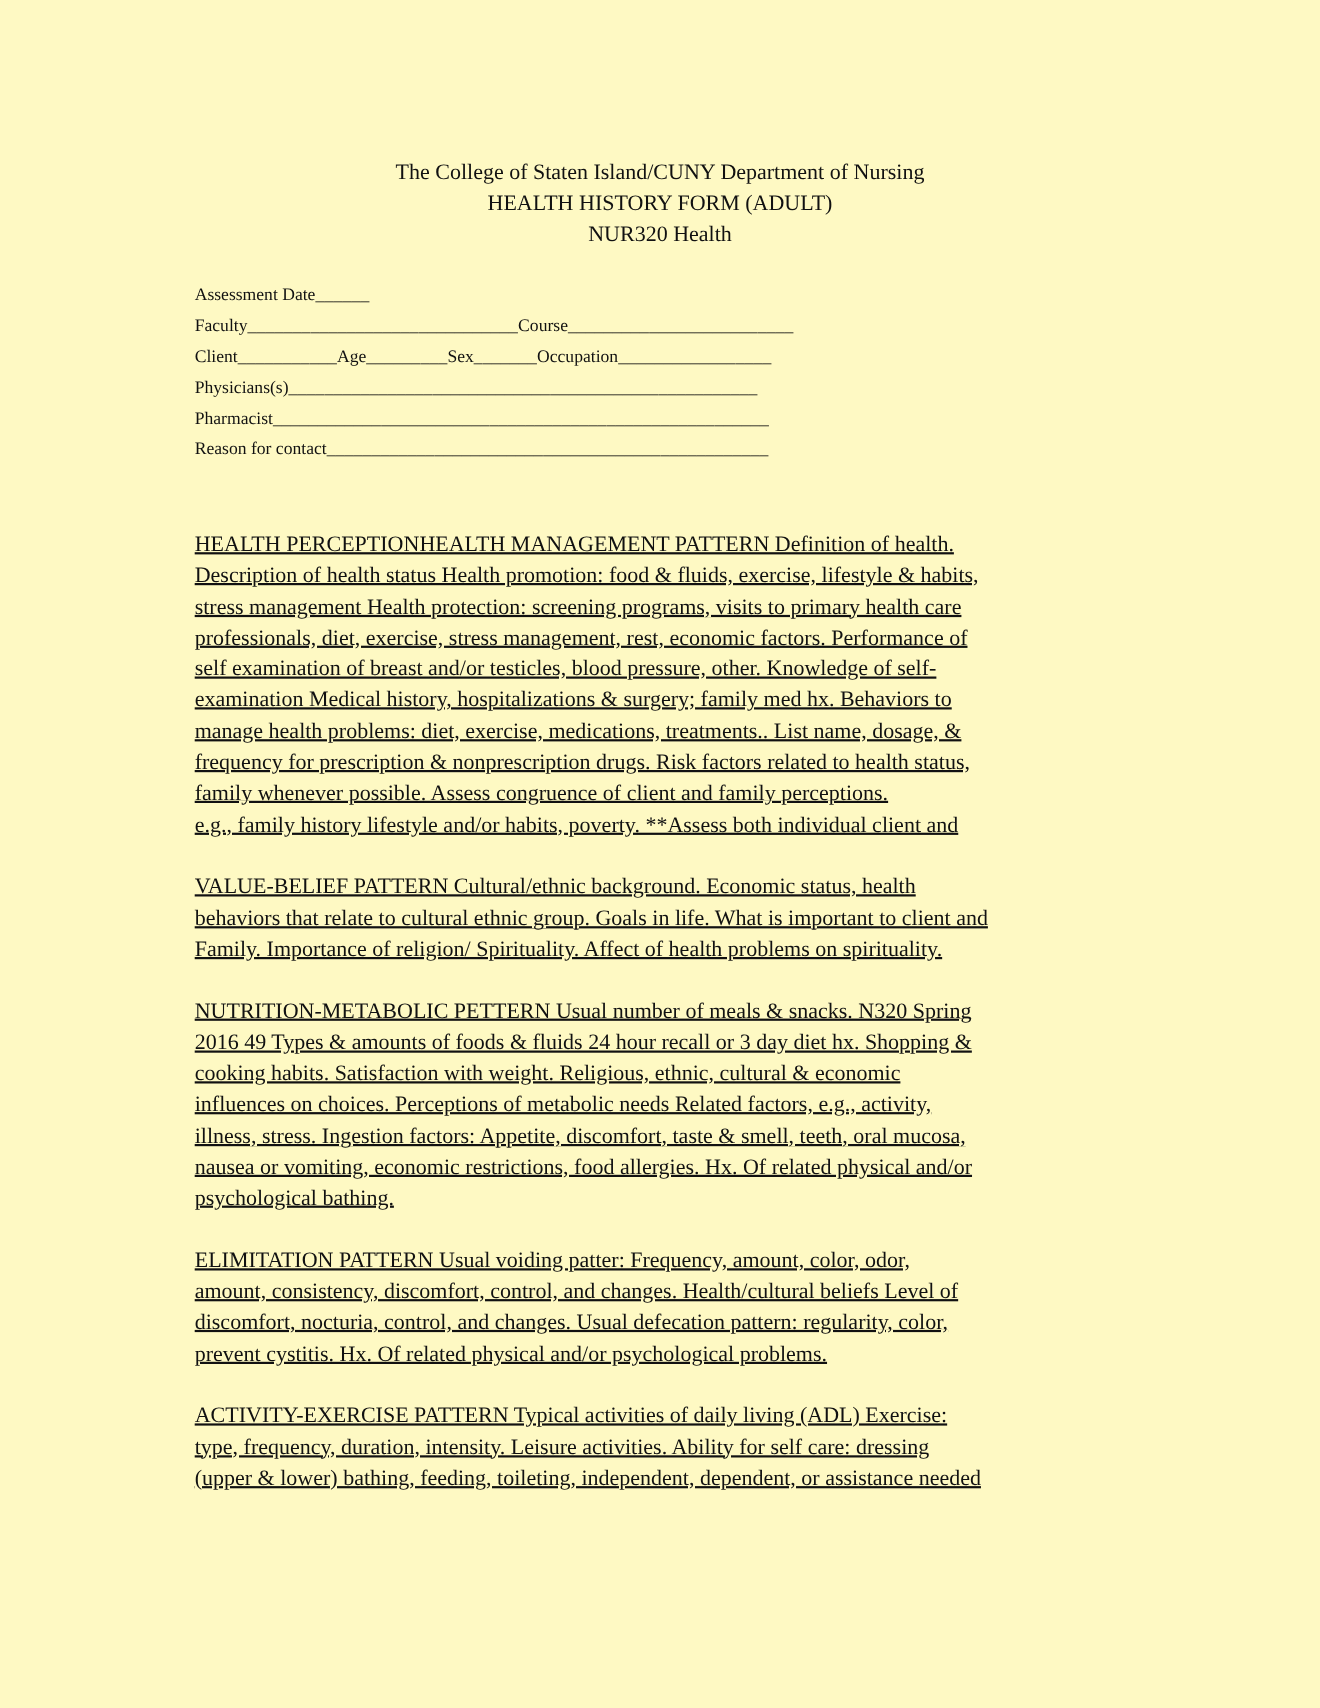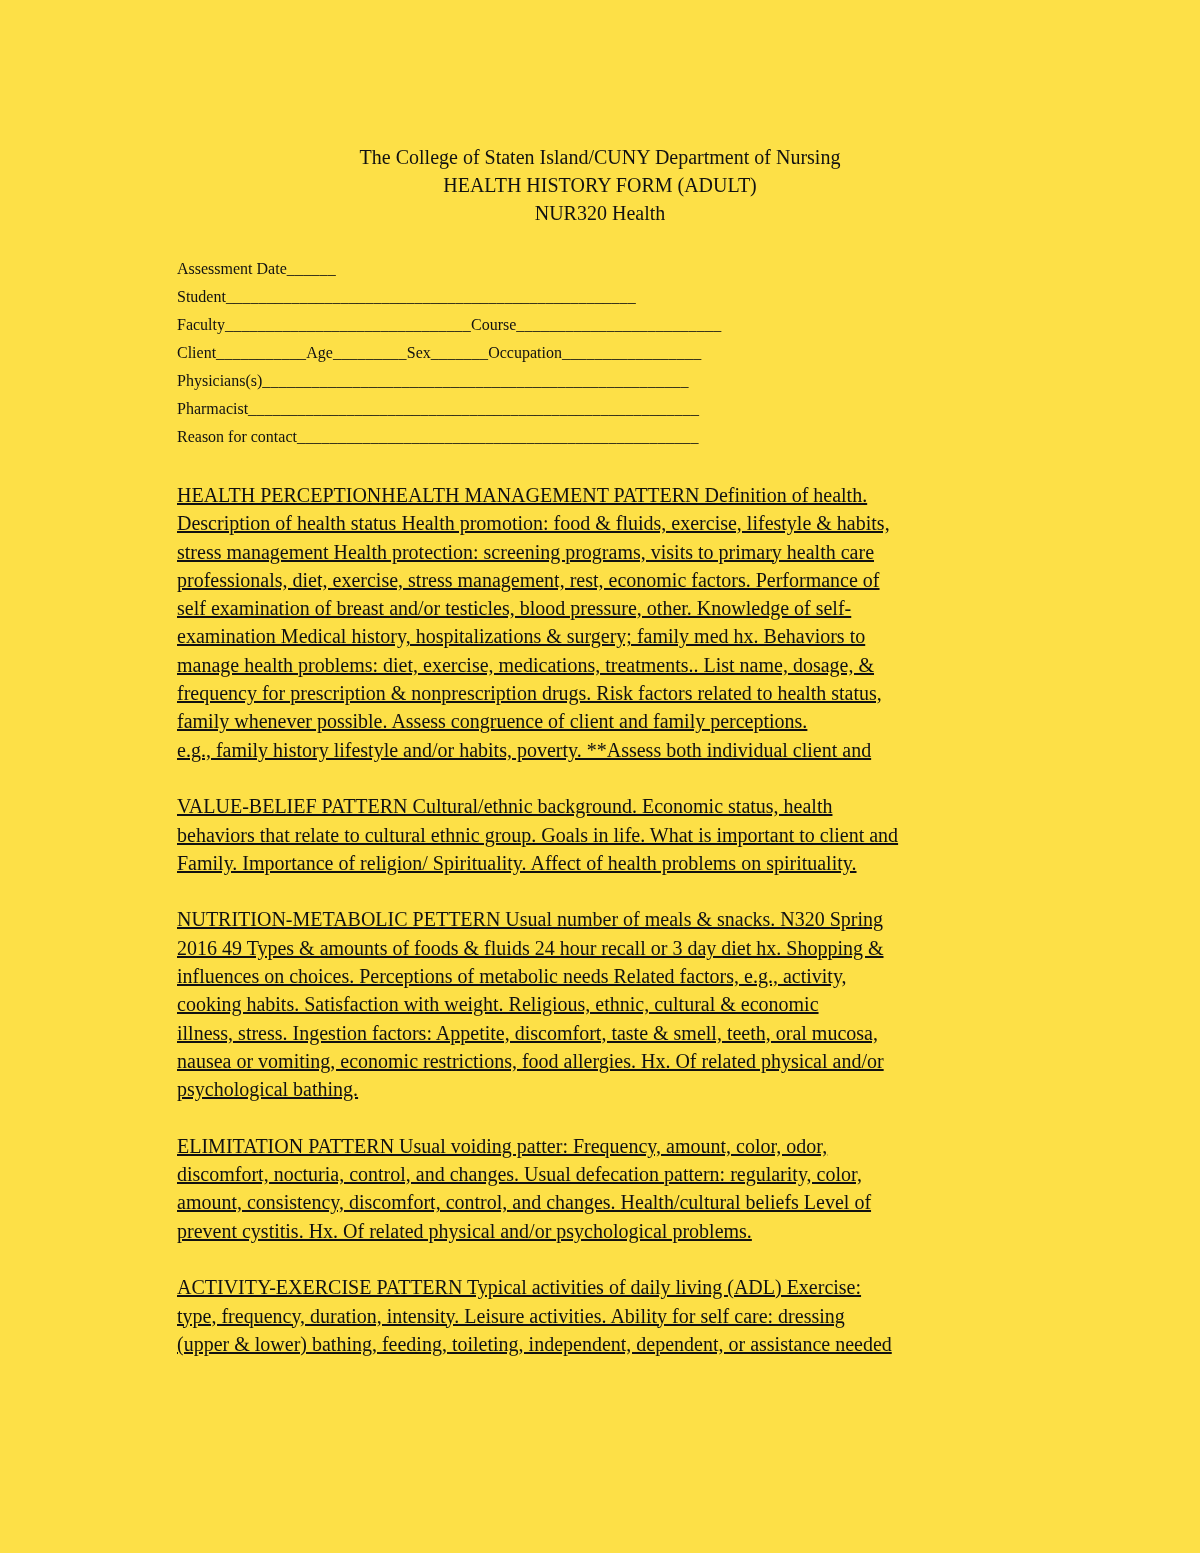--- a/index.html
+++ b/index.html
@@ -1,18 +1,18 @@
 <!DOCTYPE html>
 <html><head>
 <meta charset="utf-8">
 <style>
   html, body { margin: 0; padding: 0; background: #ffffff; }
   body { width: 1200px; height: 1553px; position: relative; overflow: hidden;
          font-family: "Liberation Serif", "DejaVu Serif", serif; color: #111111; }
-  .page { position: absolute; left: 0; top: 0; width: 1200px; height: 1553px; background: #fde047; }
+  .page { position: absolute; left: 0; top: 0; width: 1200px; height: 1553px; background: #fef9c3; }
   .header { position: absolute; top: 143px; left: 0; width: 1200px; text-align: center;
             font-size: 20px; line-height: 28px; }
   .header div { white-space: nowrap; }
   .fields { position: absolute; top: 255px; left: 177px; width: 850px; font-size: 16px; line-height: 28px; }
   .row { white-space: nowrap; display: block; height: 28px; }
   .blank { letter-spacing: 0.2px; }
   .sections { position: absolute; left: 177px; top: 481px; width: 860px; font-size: 20px; line-height: 28.3px; }
   .section { margin: 0 0 28.3px 0; }
   .section p { margin: 0; }
   .section .line { display: block; white-space: nowrap; text-decoration: underline; }
@@ -24,23 +24,20 @@
 
   <div class="header">
     <div>The College of Staten Island/CUNY Department of Nursing</div>
     <div>HEALTH HISTORY FORM (ADULT)</div>
     <div>NUR320 Health</div>
   </div>
 
   <div class="fields">
     <div class="row">
       <span>Assessment Date</span><span class="blank">______</span>
-    </div>
-    <div class="row">
-      <span>Student</span><span class="blank">__________________________________________________</span>
     </div>
     <div class="row">
       <span>Faculty</span><span class="blank">______________________________</span><span>Course</span><span class="blank">_________________________</span>
     </div>
     <div class="row">
       <span>Client</span><span class="blank">___________</span><span>Age</span><span class="blank">_________</span><span>Sex</span><span class="blank">_______</span><span>Occupation</span><span class="blank">_________________</span>
     </div>
     <div class="row">
       <span>Physicians(s)</span><span class="blank">____________________________________________________</span>
     </div>
@@ -73,33 +70,33 @@
         <span class="line">VALUE-BELIEF PATTERN Cultural/ethnic background. Economic status, health</span>
         <span class="line">behaviors that relate to cultural ethnic group. Goals in life. What is important to client and</span>
         <span class="line">Family. Importance of religion/ Spirituality. Affect of health problems on spirituality.</span>
       </p>
     </div>
 
     <div class="section">
       <p>
         <span class="line">NUTRITION-METABOLIC PETTERN Usual number of meals &amp; snacks. N320 Spring</span>
         <span class="line">2016 49 Types &amp; amounts of foods &amp; fluids 24 hour recall or 3 day diet hx. Shopping &amp;</span>
+        <span class="line">cooking habits. Satisfaction with weight. Religious, ethnic, cultural &amp; economic</span>
         <span class="line">influences on choices. Perceptions of metabolic needs Related factors, e.g., activity,</span>
-        <span class="line">cooking habits. Satisfaction with weight. Religious, ethnic, cultural &amp; economic</span>
         <span class="line">illness, stress. Ingestion factors: Appetite, discomfort, taste &amp; smell, teeth, oral mucosa,</span>
         <span class="line">nausea or vomiting, economic restrictions, food allergies. Hx. Of related physical and/or</span>
         <span class="line">psychological bathing.</span>
       </p>
     </div>
 
     <div class="section">
       <p>
         <span class="line">ELIMITATION PATTERN Usual voiding patter: Frequency, amount, color, odor,</span>
+        <span class="line">amount, consistency, discomfort, control, and changes. Health/cultural beliefs Level of</span>
         <span class="line">discomfort, nocturia, control, and changes. Usual defecation pattern: regularity, color,</span>
-        <span class="line">amount, consistency, discomfort, control, and changes. Health/cultural beliefs Level of</span>
         <span class="line">prevent cystitis. Hx. Of related physical and/or psychological problems.</span>
       </p>
     </div>
 
     <div class="section">
       <p>
         <span class="line">ACTIVITY-EXERCISE PATTERN Typical activities of daily living (ADL) Exercise:</span>
         <span class="line">type, frequency, duration, intensity. Leisure activities. Ability for self care: dressing</span>
         <span class="line">(upper &amp; lower) bathing, feeding, toileting, independent, dependent, or assistance needed</span>
       </p>

